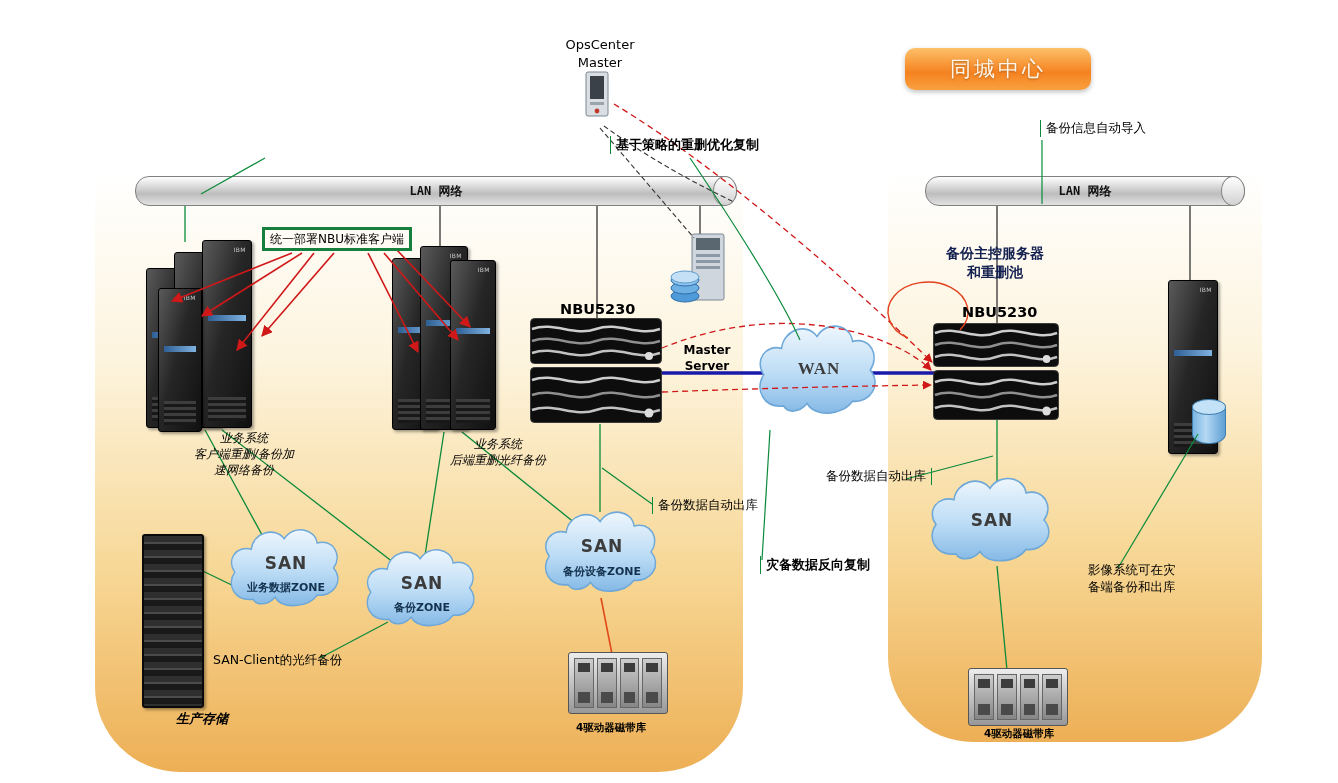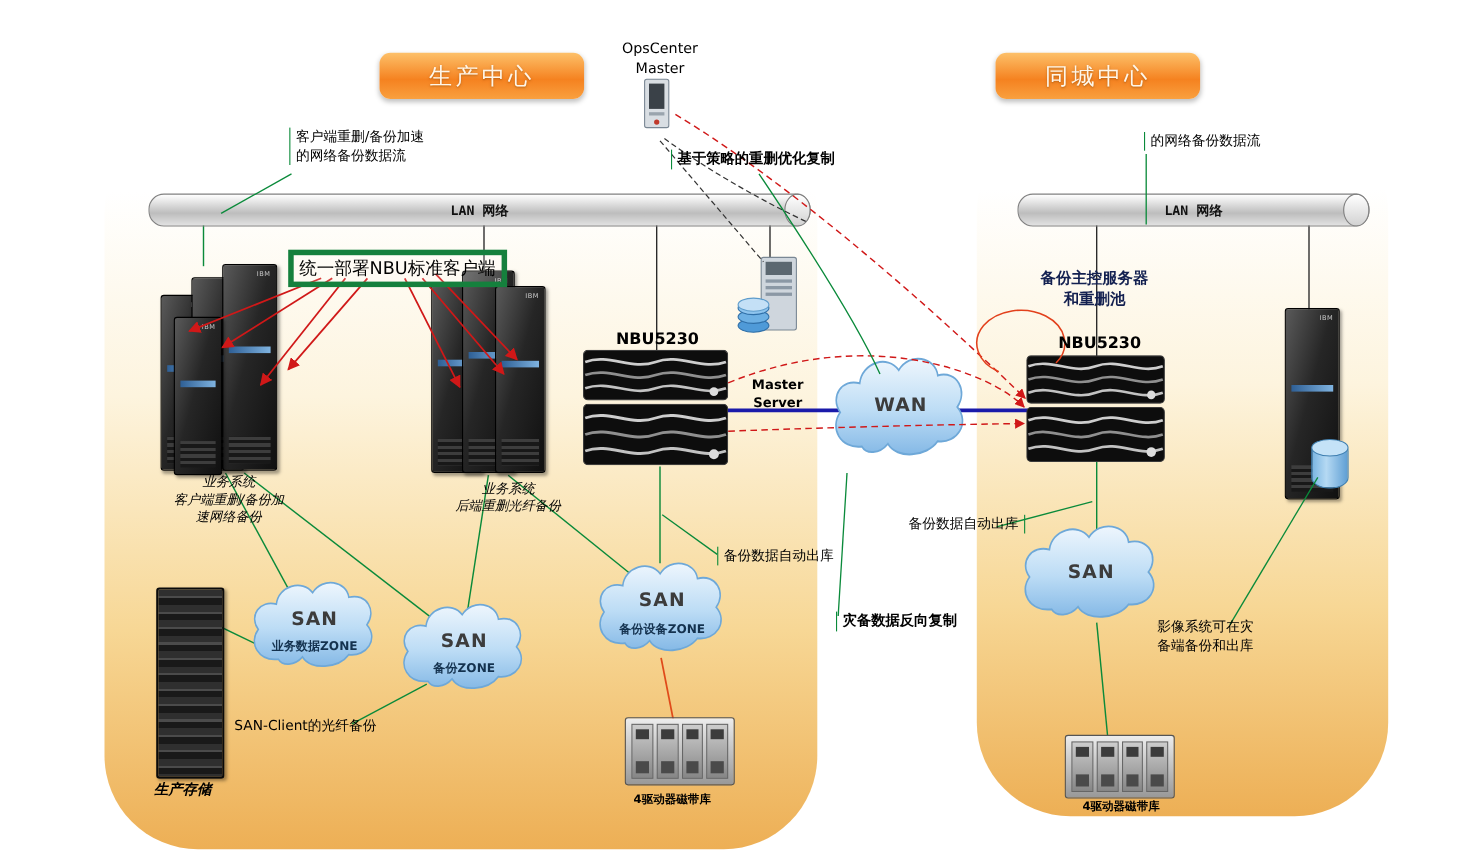--- a/index.html
+++ b/index.html
@@ -65,23 +65,23 @@
   
   .cyl{position:absolute;z-index:3;border:1px solid #3f7fb0;border-radius:16px/10px;
     background:linear-gradient(90deg,#7ab5e2,#b5d9f3 40%,#5f9fd4);}
   .cyl::before{content:"";position:absolute;top:-2px;left:-1px;right:-1px;height:14px;
     border-radius:50%;border:1px solid #3f7fb0;background:#c4e2f7;}
 
   
   .note{position:absolute;z-index:5;font-size:12.5px;line-height:1.35;color:#000;}
   .bL{border-left:1.6px solid #0a8a3a;padding-left:5px;}
   .bR{border-right:1.6px solid #0a8a3a;padding-right:5px;}
-  .boxed{border:5px solid #15803d;padding:1px 5px;font-size:16px;background:rgba(255,255,255,.15);}
+  .boxed{border:3px solid #15803d;padding:1px 5px;font-size:12px;background:rgba(255,255,255,.15);}
   .bold{font-weight:bold;}
-  .ital{font-style:italic;}
+  .ital{font-style:italic;margin-left:36px;}
   .ctr{text-align:center;}
 
   svg.overlay{position:absolute;left:0;top:0;width:1338px;height:783px;pointer-events:none;}
   .under{z-index:1;} .over{z-index:4;}
   .g{stroke:#0a8a3a;stroke-width:1.3;fill:none;}
   .k{stroke:#222;stroke-width:1.2;fill:none;}
   .blue{stroke:#1a1aaa;stroke-width:3.5;fill:none;}
   .o{stroke:#e04a1a;stroke-width:1.6;fill:none;}
   .ra{stroke:#d01818;stroke-width:1.6;fill:none;}
   .rd{stroke:#d01818;stroke-width:1.3;fill:none;stroke-dasharray:6 4;}
@@ -119,21 +119,20 @@
     <path class="g" d="M997,420 L997,486"></path>
     <path class="g" d="M997,566 L1007,670"></path>
     <path class="g" d="M205,430 L268,546"></path>
     <path class="g" d="M222,430 L398,566"></path>
     <path class="g" d="M444,432 L424,562"></path>
     <path class="g" d="M462,432 L586,532"></path>
     <path class="g" d="M180,560 L242,590"></path>
     <path class="o" d="M601,598 L612,654"></path>
   </svg>
 
-  <div class="center-title" style="left:345px;top:48px;">生产中心</div>
   <div class="center-title" style="left:905px;top:48px;border-radius:10px;">同城中心</div>
 
   <div class="pipe" style="left:135px;top:176px;width:600px;">
     <span class="pipe-label">LAN 网络</span>
   </div>
   <div class="pipe" style="left:925px;top:176px;width:318px;">
     <span class="pipe-label">LAN 网络</span>
   </div>
 
   <svg class="abs" style="left:584px;top:70px;z-index:2" width="26" height="48" viewBox="0 0 26 48">
@@ -192,21 +191,21 @@
     <ellipse cx="15" cy="66" rx="14" ry="6" fill="#4f9ad8" stroke="#2f6fa8"></ellipse>
     <ellipse cx="15" cy="58" rx="14" ry="6" fill="#6db0e4" stroke="#2f6fa8"></ellipse>
     <ellipse cx="15" cy="50" rx="14" ry="6" fill="#8ec4ee" stroke="#2f6fa8"></ellipse>
     <ellipse cx="15" cy="47" rx="14" ry="6" fill="#c4e0f6" stroke="#5d9ccc"></ellipse>
   </svg>
 
   <div class="cloud" style="left:750px;top:315px;width:138px;height:110px;">
     <svg viewBox="0 0 140 92" preserveAspectRatio="none">
       <path d="M34,76 C14,78 4,62 14,50 C4,38 16,24 32,28 C34,12 58,6 68,18 C78,4 102,8 104,22 C122,18 132,34 122,46 C134,58 122,74 104,72 C94,84 66,86 58,74 C50,82 38,82 34,76 Z" fill="url(#cgrad)" stroke="#6ea8d8" stroke-width="1.5"></path>
     </svg>
-    <span class="cname" style="top:40%;">WAN</span>
+    <span class="cname" style="top:40%;font-family:Liberation Serif, serif;">WAN</span>
   </div>
 
   <div class="cloud" style="left:222px;top:520px;width:128px;height:96px;">
     <svg viewBox="0 0 140 92" preserveAspectRatio="none">
       <path d="M34,76 C14,78 4,62 14,50 C4,38 16,24 32,28 C34,12 58,6 68,18 C78,4 102,8 104,22 C122,18 132,34 122,46 C134,58 122,74 104,72 C94,84 66,86 58,74 C50,82 38,82 34,76 Z" fill="url(#cgrad)" stroke="#6ea8d8" stroke-width="1.5"></path>
     </svg>
     <span class="cname">SAN</span>
     <span class="czone">业务数据ZONE</span>
   </div>
   <div class="cloud" style="left:358px;top:540px;width:128px;height:96px;">
@@ -298,40 +297,38 @@
     <path class="gp" d="M652,504 L602,468"></path>
     <path class="gp" d="M762,560 L770,430"></path>
     <path class="gp" d="M1042,140 L1042,204"></path>
     <path class="gp" d="M906,479 L993,456"></path>
     <path class="gp" d="M1118,568 L1198,434"></path>
     <path class="gp" d="M320,658 L388,622"></path>
   </svg>
 
   <div class="note ml ctr" style="left:555px;top:36px;width:90px;font-size:13px;">OpsCenter
 Master</div>
-  <div class="note ml bL" style="left:263px;top:116px;width:152px;">客户端重删/备份加速
-的网络备份数据流</div>
   <div class="note bold bL" style="left:610px;top:136px;font-size:13px;text-align:right;">基于策略的重删优化复制</div>
   <div class="note boxed" style="left:262px;top:227px;">统一部署NBU标准客户端</div>
   <div class="note" style="left:560px;top:300px;font-size:14.5px;font-weight:600;">NBU5230</div>
   <div class="note ml ctr bold" style="left:680px;top:342px;width:54px;font-size:12px;">Master
 Server</div>
   <div class="note ml ctr ital" style="left:140px;top:430px;width:136px;font-size:12px;">业务系统
 客户端重删/备份加
 速网络备份</div>
   <div class="note ml ctr ital" style="left:398px;top:436px;width:128px;font-size:12px;">业务系统
 后端重删光纤备份</div>
   <div class="note bold ital" style="left:140px;top:710px;font-size:13px;">生产存储</div>
   <div class="note" style="left:213px;top:652px;">SAN-Client的光纤备份</div>
   <div class="note bold" style="left:576px;top:720px;font-size:10.5px;">4驱动器磁带库</div>
   <div class="note bL" style="left:652px;top:497px;">备份数据自动出库</div>
   <div class="note bold bL" style="left:760px;top:556px;font-size:13px;">灾备数据反向复制</div>
 
-  <div class="note bL" style="left:1040px;top:120px;">的网络备份数据流</div>
+  <div class="note bL" style="left:1040px;top:120px;">备份信息自动导入</div>
   <div class="note ml ctr bold" style="left:928px;top:244px;width:134px;font-size:14px;color:#132050;">备份主控服务器
 和重删池</div>
   <div class="note" style="left:962px;top:303px;font-size:14.5px;font-weight:600;">NBU5230</div>
   <div class="note bR" style="left:826px;top:468px;">备份数据自动出库</div>
-  <div class="note ml" style="left:1052px;top:562px;width:122px;">影像系统可在灾
+  <div class="note ml" style="left:1088px;top:562px;width:122px;">影像系统可在灾
 备端备份和出库</div>
   <div class="note bold" style="left:984px;top:726px;font-size:10.5px;">4驱动器磁带库</div>
 
 </div>
 
 </body></html>

